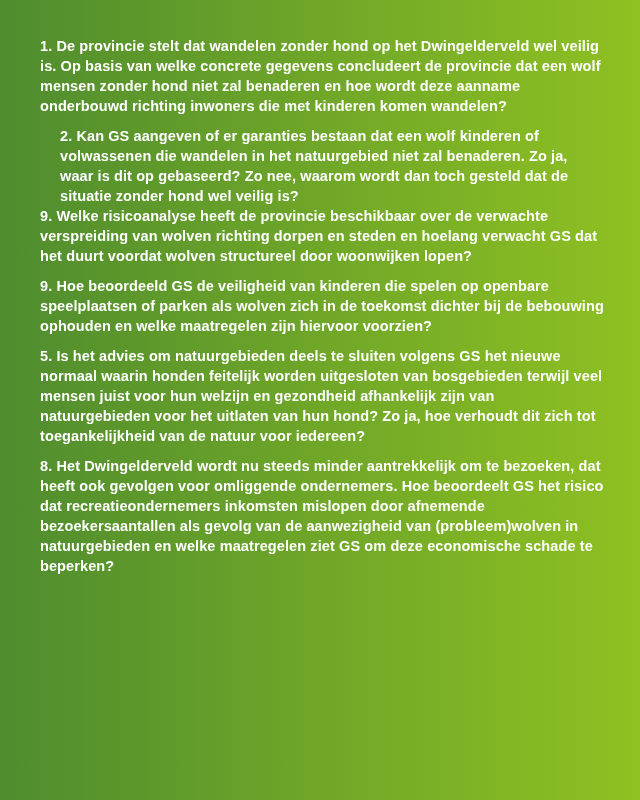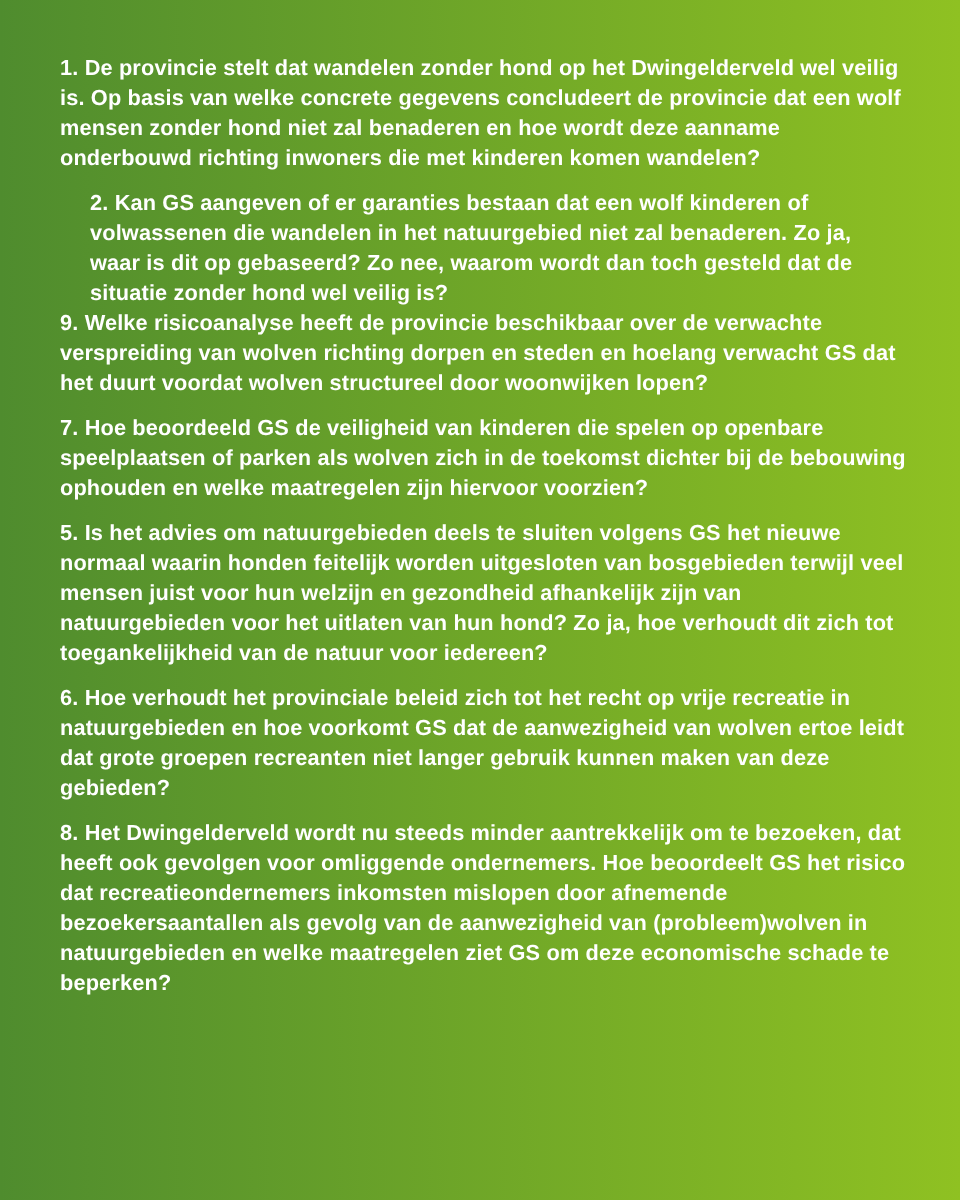--- a/index.html
+++ b/index.html
@@ -32,17 +32,16 @@
     margin-left: 20px;
   }
 </style>
 </head>
 <body style="background: linear-gradient(90deg, rgb(79, 140, 46) 0%, rgb(143, 193, 34) 100%); color: rgb(255, 255, 255);">
 
 <div class="poster">
   <p class="question">1. De provincie stelt dat wandelen zonder hond op het Dwingelderveld wel veilig is. Op basis van welke concrete gegevens concludeert de provincie dat een wolf mensen zonder hond niet zal benaderen en hoe wordt deze aanname onderbouwd richting inwoners die met kinderen komen wandelen?</p>
   <p class="question no-gap-after">2. Kan GS aangeven of er garanties bestaan dat een wolf kinderen of volwassenen die wandelen in het natuurgebied niet zal benaderen. Zo ja, waar is dit op gebaseerd? Zo nee, waarom wordt dan toch gesteld dat de situatie zonder hond wel veilig is?</p>
   <p class="question">9. Welke risicoanalyse heeft de provincie beschikbaar over de verwachte verspreiding van wolven richting dorpen en steden en hoelang verwacht GS dat het duurt voordat wolven structureel door woonwijken lopen?</p>
-  <p class="question">7. Hoe beoordeeld GS de veiligheid van kinderen die spelen op openbare speelplaatsen of parken als wolven zich in de toekomst dichter bij de bebouwing ophouden en welke maatregelen zijn hiervoor voorzien?</p>
+  <p class="question">9. Hoe beoordeeld GS de veiligheid van kinderen die spelen op openbare speelplaatsen of parken als wolven zich in de toekomst dichter bij de bebouwing ophouden en welke maatregelen zijn hiervoor voorzien?</p>
   <p class="question">5. Is het advies om natuurgebieden deels te sluiten volgens GS het nieuwe normaal waarin honden feitelijk worden uitgesloten van bosgebieden terwijl veel mensen juist voor hun welzijn en gezondheid afhankelijk zijn van natuurgebieden voor het uitlaten van hun hond? Zo ja, hoe verhoudt dit zich tot toegankelijkheid van de natuur voor iedereen?</p>
-  <p class="question">6. Hoe verhoudt het provinciale beleid zich tot het recht op vrije recreatie in natuurgebieden en hoe voorkomt GS dat de aanwezigheid van wolven ertoe leidt dat grote groepen recreanten niet langer gebruik kunnen maken van deze gebieden?</p>
   <p class="question">8. Het Dwingelderveld wordt nu steeds minder aantrekkelijk om te bezoeken, dat heeft ook gevolgen voor omliggende ondernemers. Hoe beoordeelt GS het risico dat recreatieondernemers inkomsten mislopen door afnemende bezoekersaantallen als gevolg van de aanwezigheid van (probleem)wolven in natuurgebieden en welke maatregelen ziet GS om deze economische schade te beperken?</p>
 </div>
 
 </body></html>

